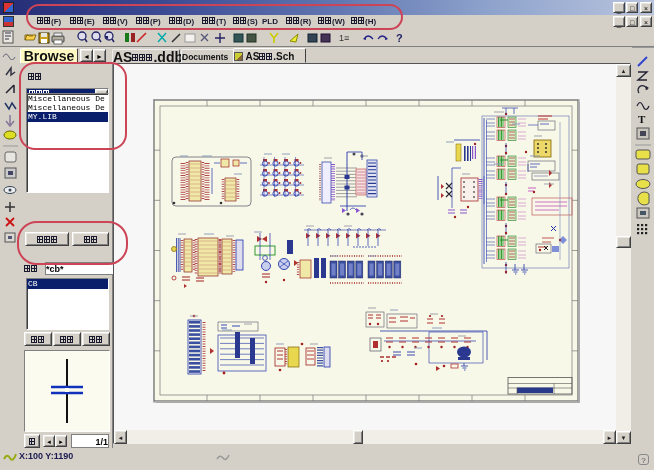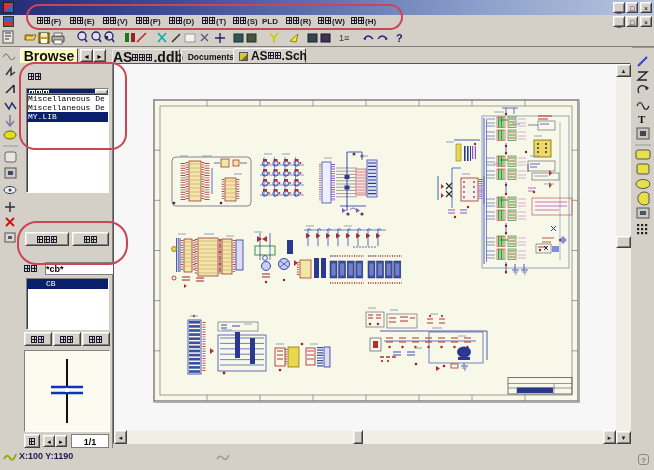--- a/index.html
+++ b/index.html
@@ -85,22 +85,22 @@
     </svg>
   </div>
 <div class="abs" style="left:0;top:47px;width:654px;height:16px;background:#d4d0c8">
 <svg class="abs" style="left:2px;top:3px" width="16" height="10">
       <path d="M1 7q3-6 6 0t6 0" stroke="#667" fill="none"></path>
     </svg>
 <div class="abs" style="left:20px;top:1px;width:58px;height:15px;background:#fef9c3;border:1px solid;border-color:#fff #404040 transparent #fff;border-radius:2px 2px 0 0;font-size:14px;font-weight:bold;text-align:center;line-height:15px;color:#111">Browse Sch</div>
 <div class="btn abs" style="left:80px;top:2px;width:13px;height:13px;font-size:7px;text-align:center;line-height:13px">◄</div>
 <div class="btn abs" style="left:93px;top:2px;width:13px;height:13px;font-size:7px;text-align:center;line-height:13px">►</div>
 <div class="abs" style="left:112px;top:2px;width:68px;height:14px;border:1px solid;border-color:#eee #555 transparent #eee;border-radius:2px 2px 0 0;font-size:14px;font-weight:bold;color:#111;text-align:center;line-height:14px;white-space:nowrap">AS<i class="cs"></i><i class="cs"></i><i class="cs"></i>.ddb</div>
-<div class="abs" style="left:181px;top:2px;width:54px;height:14px;border:1px solid;border-color:#eee #555 transparent #eee;border-radius:2px 2px 0 0;font-size:8.5px;font-weight:bold;color:#111;text-align:right;line-height:14px">Documents</div>
-<div class="abs" style="left:233px;top:1px;width:73px;height:15px;background:#d8d4cc;border:1px solid;border-color:#fff #404040 transparent #fff;border-radius:2px 2px 0 0;font-size:12px;font-weight:bold;color:#111;line-height:15px;white-space:nowrap;padding-left:5px">
+<div class="abs" style="left:181px;top:2px;width:54px;height:14px;border:1px solid;border-color:#eee #555 transparent #eee;border-radius:2px 2px 0 0;font-size:8.5px;font-weight:bold;color:#111;text-align:left;line-height:14px">Documents</div>
+<div class="abs" style="left:233px;top:1px;width:73px;height:15px;background:#d8d4cc;border:1px solid;border-color:#fff #404040 transparent #fff;border-radius:2px 2px 0 0;font-size:10px;font-weight:bold;color:#111;line-height:15px;white-space:nowrap;">
 <span style="display:inline-block;width:9px;height:9px;background:linear-gradient(135deg,#cc3 0 60%,#863 60% 100%);border:1px solid #555;vertical-align:-1px"></span> AS<i class="cs"></i><i class="cs"></i>.Sch</div>
 </div>
 <div class="abs" style="left:0;top:63px;width:21px;height:385px;background:#d4d0c8"><svg width="21" height="260" viewBox="0 0 21 260">
       <path d="M6 12l5-7v7l4-3" stroke="#334" stroke-width="1.5" fill="none"></path>
       <path d="M6 30l8-8M14 22v8" stroke="#223" stroke-width="1.5" fill="none"></path>
       <path d="M5 40l4 6 3-6 4 6" stroke="#236" stroke-width="1.5" fill="none"></path>
       <path d="M10 52v10M6 58l4 5 4-5" stroke="#879" stroke-width="1.5" fill="none"></path>
       <ellipse cx="10" cy="72" rx="6" ry="4" fill="#dd2" stroke="#660"></ellipse>
       <line x1="3" y1="83" x2="18" y2="83" stroke="#999"></line>
       <rect x="5" y="89" width="11" height="10" rx="2" fill="#e8e6e0" stroke="#666"></rect>
@@ -121,36 +121,36 @@
     </div>
     <div class="abs sunk" style="left:5px;top:30px;width:83px;height:100px;overflow:hidden">
 <div style="font-size:8px;font-family:'Liberation Mono',monospace;color:#000;line-height:9px;white-space:nowrap;padding-left:1px">Miscellaneous De<br>Miscellaneous De</div>
 <div style="font-size:8px;font-family:'Liberation Mono',monospace;background:#0a1f6b;color:#fff;line-height:10px;white-space:nowrap;padding-left:1px">MY.LIB</div>
 </div>
     <div class="btn abs" style="left:4px;top:169px;width:44px;height:14px;font-size:8.5px;text-align:center;line-height:14px"><i class="c"></i><i class="c"></i><i class="c"></i></div>
 <div class="btn abs" style="left:51px;top:169px;width:37px;height:14px;font-size:8.5px;text-align:center;line-height:14px"><i class="c"></i><i class="c"></i></div>
     <div class="abs" style="left:3px;top:201px;font-size:8.5px;font-weight:bold"><i class="c"></i><i class="c"></i></div>
 <div class="abs" style="left:24px;top:199px;width:72px;height:13px;background:#fff;border:1px solid #808080;font-size:9px;font-weight:bold;line-height:13px">*cb*</div>
     <div class="abs sunk" style="left:5px;top:215px;width:83px;height:52px">
-<div style="font-size:8px;background:#0a1f6b;color:#fff;line-height:10px;padding-left:19px;font-family:'Liberation Mono',monospace">CB</div>
+<div style="font-size:8px;background:#0a1f6b;color:#fff;line-height:10px;padding-left:1px;font-family:'Liberation Mono',monospace">CB</div>
     </div>
     <div class="btn abs" style="left:3px;top:269px;width:28px;height:14px;font-size:8.5px;text-align:center;line-height:14px"><i class="c"></i><i class="c"></i></div>
 <div class="btn abs" style="left:32px;top:269px;width:28px;height:14px;font-size:8.5px;text-align:center;line-height:14px"><i class="c"></i><i class="c"></i></div>
 <div class="btn abs" style="left:61px;top:269px;width:28px;height:14px;font-size:8.5px;text-align:center;line-height:14px"><i class="c"></i><i class="c"></i></div>
     <div class="abs" style="left:3px;top:287px;width:86px;height:82px;background:#fbfbf0;border:1px solid;border-color:#808080 #fff #fff #808080">
 <svg width="84" height="80">
         <line x1="42" y1="8" x2="42" y2="72" stroke="#111" stroke-width="2"></line>
 <line x1="26" y1="36" x2="58" y2="36" stroke="#1133bb" stroke-width="2.5"></line>
 <line x1="26" y1="42" x2="58" y2="42" stroke="#1133bb" stroke-width="2.5"></line>
 <rect x="40" y="37" width="4" height="4" fill="#fbfbee"></rect>
       </svg></div>
     <div class="btn abs" style="left:3px;top:371px;width:16px;height:14px;font-size:8.5px;text-align:center;line-height:14px"><i class="c"></i></div>
 <div class="btn abs" style="left:22px;top:372px;width:12px;height:12px;font-size:6px;text-align:center;line-height:12px">◄</div>
 <div class="btn abs" style="left:34px;top:372px;width:12px;height:12px;font-size:6px;text-align:center;line-height:12px">►</div>
-<div class="abs" style="left:50px;top:371px;width:38px;height:14px;background:#fff;border:1px solid #808080;font-size:9px;font-weight:bold;text-align:center;line-height:14px">1/1</div>
+<div class="abs" style="left:50px;top:371px;width:38px;height:14px;background:#fff;border:1px solid #808080;font-size:9px;font-weight:bold;text-align:right;line-height:14px">1/1</div>
   </div>
 <div class="abs" style="left:113px;top:63px;width:518px;height:381px;
  background:#f7f7f7;border:1px solid;border-color:#555 #eee #eee #555">
     <svg class="abs" style="left:0;top:0" width="502" height="365" viewBox="0 0 502 365">
       <rect x="40" y="36" width="424" height="301" fill="#f8f8e8" stroke="#666" stroke-width="1.2"></rect>
       <rect x="39.5" y="35.5" width="426" height="303" fill="none" stroke="#999" stroke-width="0.5"></rect>
       <rect x="46" y="42" width="412" height="289" fill="none" stroke="#777" stroke-width="0.7"></rect>
       <rect x="464" y="38" width="2" height="300" fill="#aaa"></rect>
       <rect x="42" y="337" width="424" height="2" fill="#aaa"></rect>
       <line x1="93.0" y1="36" x2="93.0" y2="42" stroke="#777" stroke-width="0.7"></line>

